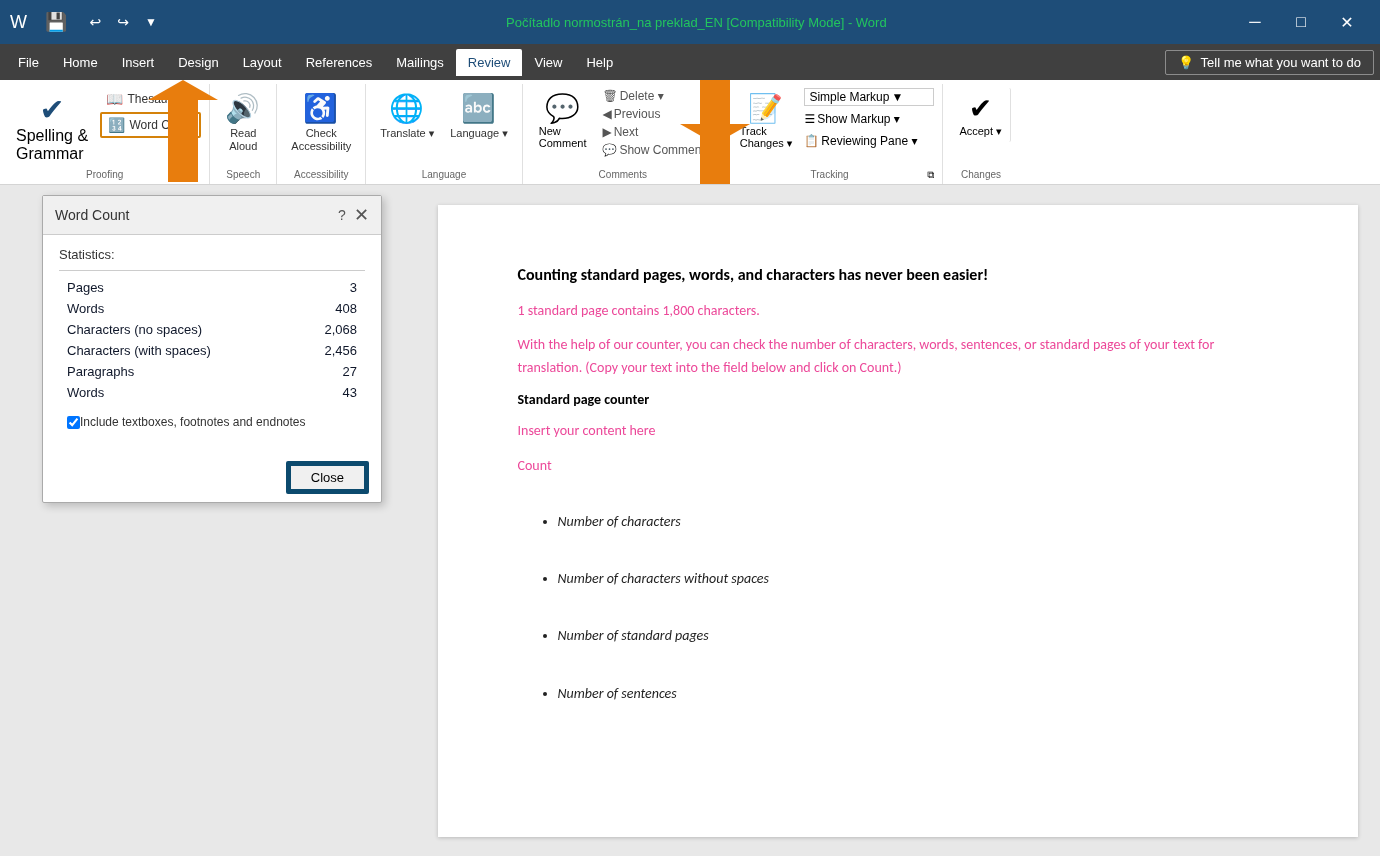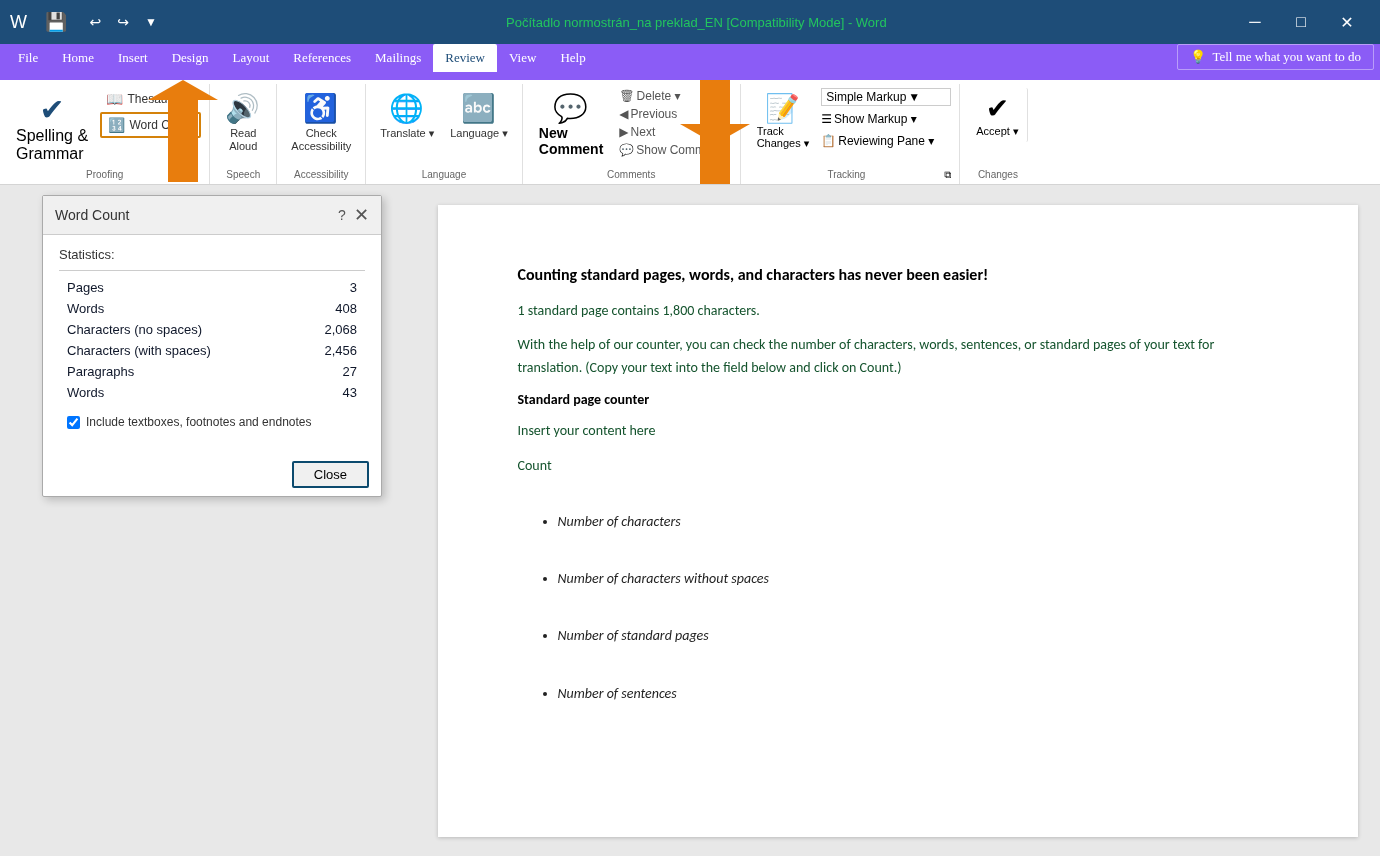--- a/index.html
+++ b/index.html
@@ -16,26 +16,25 @@
     }
     .title-bar-controls { display: flex; align-items: center; gap: 8px; }
     .title-bar-icon { font-size: 18px; color: white; margin-right: 10px; }
     .title-bar-undo, .title-bar-redo { color: white; font-size: 14px; cursor: pointer; padding: 2px 4px; }
     .title-bar-title { flex: 1; text-align: center; font-size: 13px; color: #22c55e; }
     .title-bar-win-controls { display: flex; gap: 0; }
     .title-bar-win-btn { color: white; background: transparent; border: none; width: 46px; height: 44px; font-size: 16px; cursor: pointer; display: flex; align-items: center; justify-content: center; }
 
     
     .menu-bar {
-      background: #8b5cf6;
+      background: #404040;
       height: 36px;
       display: flex;
-      align-items: flex-start;
+      align-items: center;
       padding: 0 6px;
-      font-family: Liberation Serif, serif;
     }
     .menu-item {
       color: white;
       font-size: 13px;
       padding: 6px 12px;
       cursor: pointer;
       border-radius: 2px;
     }
     .menu-item.active {
       background: white;
@@ -165,26 +164,26 @@
     .dialog-stats-label { font-size: 13px; color: #333; margin-bottom: 8px; }
     .dialog-divider { height: 1px; background: #ccc; margin: 6px 0; }
     .stat-row {
       display: flex;
       justify-content: space-between;
       padding: 3px 8px;
       font-size: 13px;
       color: #0f172a;
     }
     .stat-row .stat-value { font-weight: normal; }
-    .dialog-checkbox { display: flex; align-items: center; gap: 6px; margin: 12px 0 12px 8px; font-size: 12px; color: #333; }
+    .dialog-checkbox { display: flex; align-items: center; margin: 12px 0 12px 8px; font-size: 12px; color: #333; }
     .dialog-checkbox input { width: 13px; height: 13px; }
     .dialog-footer { padding: 8px 12px; display: flex; justify-content: flex-end; }
     .close-btn {
       padding: 4px 20px;
-      border: 2px solid #0c4a6e;
+      border: 5px solid #0c4a6e;
       background: #f0f0f0;
       font-size: 13px;
       cursor: pointer;
       border-radius: 2px;
     }
 
     
     .doc-area {
       flex: 1;
       background: #e8e8e8;
@@ -204,21 +203,21 @@
       font-size: 16px;
       font-weight: bold;
       margin-bottom: 16px;
       font-family: 'Calibri', Arial, sans-serif;
     }
     .doc-para {
       font-size: 14px;
       line-height: 1.6;
       margin-bottom: 12px;
       font-family: 'Calibri', Arial, sans-serif;
-      color: #14532d;
+      color: #ec4899;
     }
     .doc-subheading {
       font-size: 14px;
       font-weight: bold;
       margin-bottom: 12px;
       font-family: 'Calibri', Arial, sans-serif;
     }
     .doc-list { padding-left: 40px; margin-bottom: 8px; }
     .doc-list li {
       font-size: 14px;
@@ -396,21 +395,21 @@
           <span class="btn-label">Language ▾</span>
         </div>
       </div>
       <div class="ribbon-group-label">Language</div>
     </div>
 
     <div class="ribbon-group">
       <div class="ribbon-group-content">
         <div class="new-comment-btn">
           <span style="font-size:28px;">💬</span>
-          <span style="font-size:14px;font-weight:bold;">New<br>Comment</span>
+          <span style="font-size:11px;">New<br>Comment</span>
         </div>
         <div style="display:flex;flex-direction:column;gap:2px;">
           <div class="comment-small-row">
             <span>🗑</span>
             <span>Delete ▾</span>
           </div>
           <div class="comment-small-row">
             <span>◀</span>
             <span>Previous</span>
           </div>

